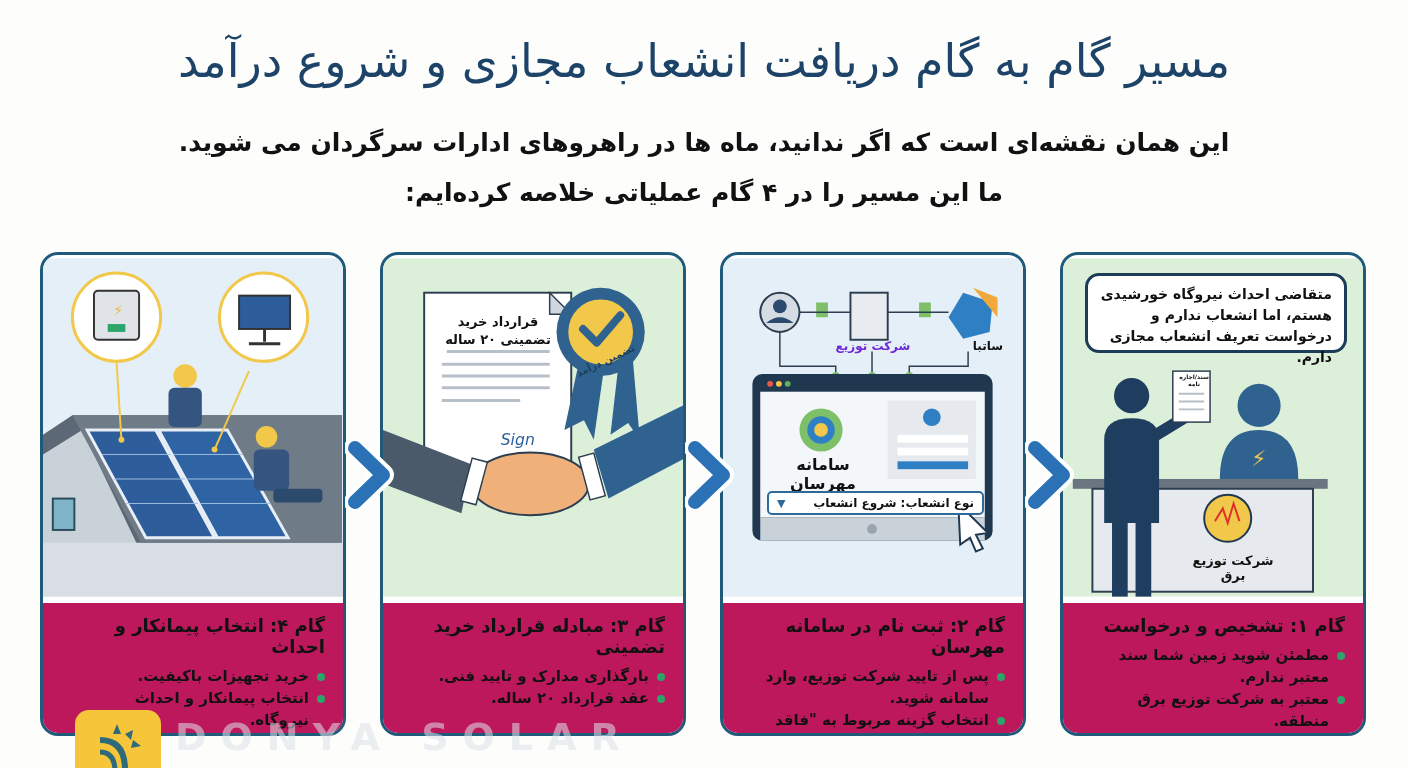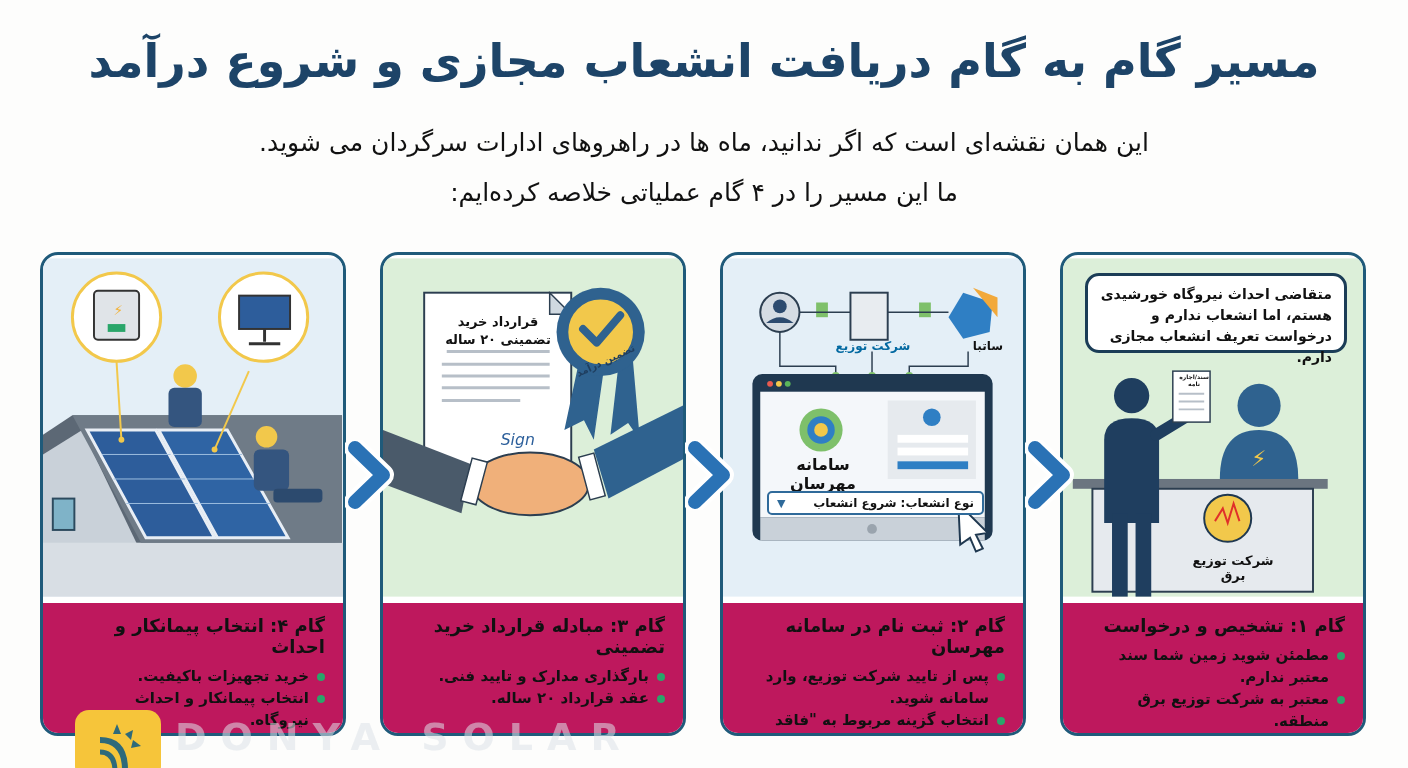--- a/index.html
+++ b/index.html
@@ -1,24 +1,24 @@
 <!DOCTYPE html>
 <html><head>
 <meta charset="utf-8">
 <style>
   * { box-sizing: border-box; margin: 0; padding: 0; }
   html, body { width: 1408px; height: 768px; overflow: hidden; background: #fdfdfc; }
   body { font-family: "DejaVu Sans", sans-serif; position: relative; }
   .title {
     position: absolute; top: 34px; left: 0; width: 1408px; text-align: center;
-    font-size: 46px; font-weight: bold; color: #1d4468; direction: rtl; letter-spacing: 0;
+    font-size: 46px; font-weight: normal; color: #1d4468; direction: rtl; letter-spacing: 0;
   }
   .subtitle {
     position: absolute; left: 0; width: 1408px; text-align: center;
-    font-size: 25px; font-weight: normal; color: #111; direction: rtl;
+    font-size: 25px; font-weight: bold; color: #111; direction: rtl;
   }
   .sub1 { top: 128px; }
   .sub2 { top: 178px; }
   .card {
     position: absolute; top: 252px; width: 306px; height: 484px;
     border: 3px solid #1f5a7a; border-radius: 18px; overflow: hidden; background: #fff;
   }
   .card .illus { position: absolute; left: 0; top: 0; width: 100%; height: 345px; }
   .card .text {
     position: absolute; left: 0; top: 348px; width: 100%; bottom: 0;
@@ -171,21 +171,21 @@
     <rect x="178" y="180" width="72" height="8" fill="#fff"></rect>
     <rect x="178" y="193" width="72" height="8" fill="#fff"></rect>
     <rect x="178" y="207" width="72" height="8" fill="#2f7fc4"></rect>
     <circle cx="100" cy="175" r="22" fill="#7ec06a"></circle>
     <circle cx="100" cy="175" r="14" fill="#2f7fc4"></circle>
     <circle cx="100" cy="175" r="7" fill="#f2c84b"></circle>
     <rect x="38" y="264" width="229" height="24" fill="#c9d1d9"></rect>
     <circle cx="152" cy="276" r="5" fill="#9aa4ae"></circle>
     <polygon points="240,250 270,280 258,282 265,296 258,299 252,285 242,292" fill="#fff" stroke="#1f3850" stroke-width="2"></polygon>
   </svg>
-  <div style="position:absolute; left:100px; top:84px; width:100px; text-align:center; font-size:12px; font-weight:bold; color:#0369a1; direction:rtl;">شرکت توزیع</div>
+  <div style="position:absolute; left:100px; top:84px; width:100px; text-align:center; font-size:12px; font-weight:bold; color:#6d28d9; direction:rtl;">شرکت توزیع</div>
   <div style="position:absolute; left:220px; top:84px; width:60px; font-size:12px; font-weight:bold; color:#111; direction:rtl;">ساتبا</div>
   <div style="position:absolute; left:40px; top:200px; width:120px; text-align:center; font-size:16px; font-weight:bold; color:#111; direction:rtl;">سامانه مهرسان</div>
   <div style="position:absolute; left:44px; top:236px; width:217px; height:24px; background:#fff; border:2px solid #2f6a9a; border-radius:5px; direction:rtl; font-size:12px; font-weight:bold; color:#111; padding:3px 8px; text-align:right;">
     <span>نوع انشعاب: شروع انشعاب</span>
     <span style="position:absolute; left:8px; top:4px; color:#2f6a9a; font-size:11px;">▼</span>
   </div>
   <div class="text">
     <h3>گام ۲: ثبت نام در سامانه مهرسان</h3>
     <ul>
       <li>پس از تایید شرکت توزیع، وارد سامانه شوید.</li>

